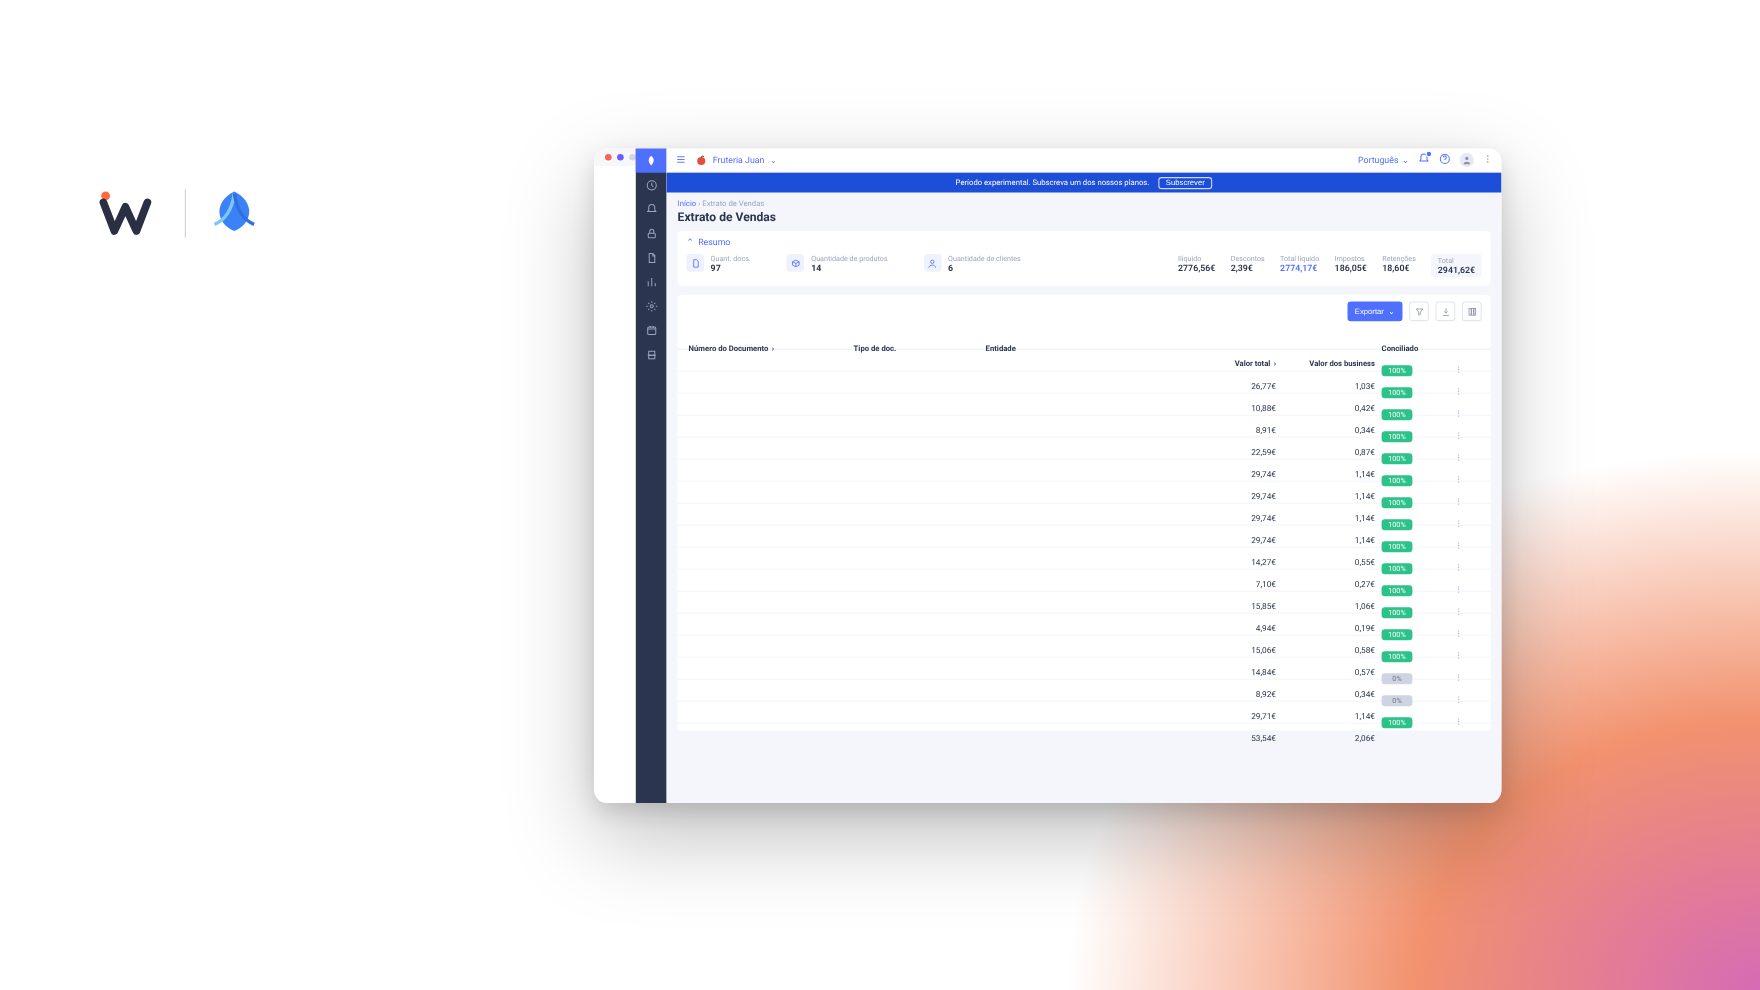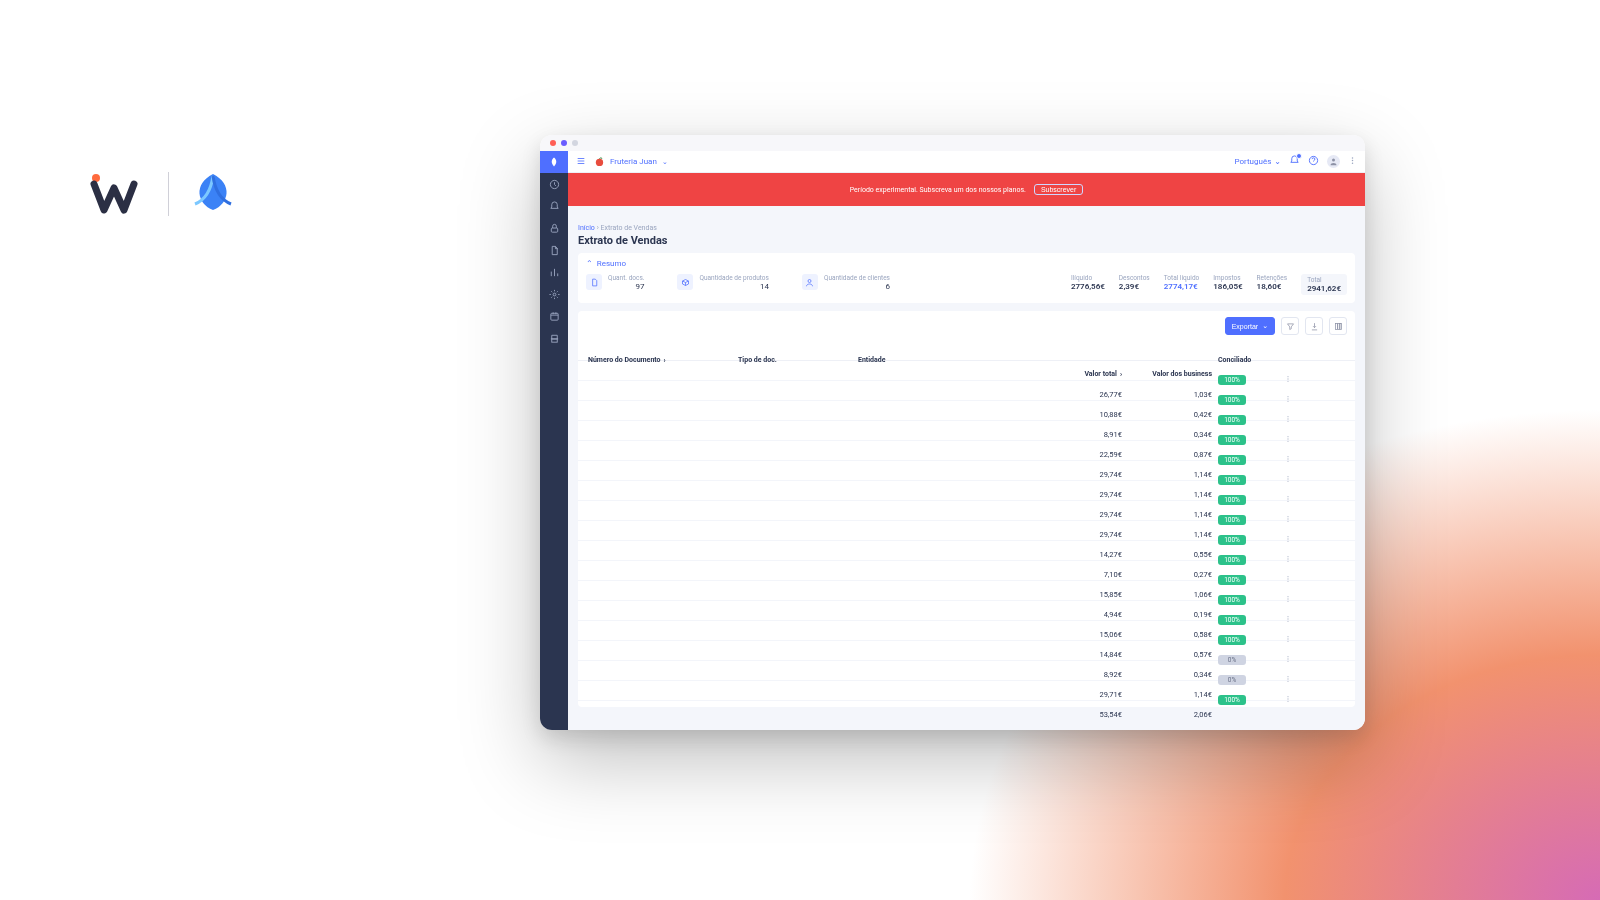--- a/index.html
+++ b/index.html
@@ -25,21 +25,21 @@
   .logo-leaf svg { width: 52px; height: 44px; }
   .tagline {
     font-size: 27px; line-height: 1.45; color: #6a5cff; font-weight: 400;
   }
   .tagline .grey { color: #8d92a6; }
 
   .app-window {
     position: absolute; left: 540px; top: 135px; width: 825px; height: 595px;
     border-radius: 12px; background: #fff; overflow: hidden;
     box-shadow: 0 30px 80px rgba(0,0,0,0.25), 0 8px 20px rgba(0,0,0,0.12);
-    z-index: 3; display: flex; flex-direction: column;
+    z-index: 3; display: flex; flex-direction: row;
     font-size: 8px;
   }
   .titlebar {
     height: 16px; background: #f7f7fa; display: flex; align-items: center;
     padding-left: 10px; gap: 5px; flex-shrink: 0;
   }
   .tl-dot { width: 6px; height: 6px; border-radius: 50%; }
   .tl-red { background: #ff5f56; }
   .tl-purple { background: #6a5cff; }
   .tl-grey { background: #d3d6e0; }
@@ -69,42 +69,42 @@
   .store-logo { width:11px; height:11px; }
   .top-spacer { flex:1; }
   .lang { color:#4f6fff; display:flex; align-items:center; gap:3px; cursor:pointer; }
   .bell { position:relative; color:#4f6fff; cursor:pointer; }
   .bell .dot { position:absolute; top:-2px; right:-2px; width:6px; height:6px; border-radius:50%; background:#4f6fff; border:1px solid #fff; }
   .help { color:#4f6fff; cursor:pointer; }
   .avatar { width:13px; height:13px; border-radius:50%; background:#e6e9f5; display:flex;align-items:center;justify-content:center; color:#8d92a6; cursor:pointer;}
   .vdots { color:#9aa5bf; cursor:pointer; }
 
   .trial {
-    height: 33px; background:#ef4444; color:#fff; display:flex;
+    height: 18px; background:#1d4ed8; color:#fff; display:flex;
     align-items:center; justify-content:center; gap:8px; font-size:7px;
   }
   .trial button {
     background:transparent; border:1px solid #cfd7ff; color:#fff;
     padding: 1px 6px; border-radius:3px; font-size:7px; cursor:pointer;
   }
 
-  .crumbs { padding: 6px 10px 2px; font-size:7px; color:#9aa5bf;margin-top:12px; }
+  .crumbs { padding: 6px 10px 2px; font-size:7px; color:#9aa5bf; }
   .crumbs a { color:#4f6fff; text-decoration:none; }
   .page-title { padding: 0 10px 6px; font-size:11px; font-weight:700; color:#2b3550; }
 
   .card {
     margin: 0 10px 8px; background:#fff; border-radius:4px; padding:6px 8px 8px;
   }
   .resume-head { color:#4f6fff; font-size:8px; display:flex; align-items:center; gap:4px; }
   .summary { display:flex; gap:33px; margin-top:6px; align-items:flex-start; flex-wrap:nowrap;}
   .sblock { display:flex; gap:6px; align-items:flex-start; }
   .sblock .ic { width:16px; height:16px; border-radius:3px; background:#eef2ff; color:#4f6fff; display:flex;align-items:center;justify-content:center; }
   .sblock .ic svg { width:9px; height:9px; }
   .sblock .txt .lbl { font-size:6.5px; color:#9aa5bf; white-space:nowrap;}
-  .sblock .txt .val { font-size:8px; color:#2b3550; font-weight:400;text-align:right; }
+  .sblock .txt .val { font-size:8px; color:#2b3550; font-weight:700; }
   .sgroup { display:flex; gap:14px; margin-left:auto; }
   .mini .lbl { font-size:6.5px; color:#9aa5bf; }
   .mini .val { font-size:8px; font-weight:600; color:#2b3550; }
   .mini.accent .val { color:#4f6fff; }
   .mini.total { background:#f4f6fb; padding:2px 6px; border-radius:3px;}
   .mini.total .val { color:#2b3550; }
 
   .table-card { margin: 0 10px 0; background:#fff; border-radius:4px; padding-bottom:6px;}
   .table-toolbar {
     display:flex; justify-content:flex-end; gap:6px; padding:6px 8px;

